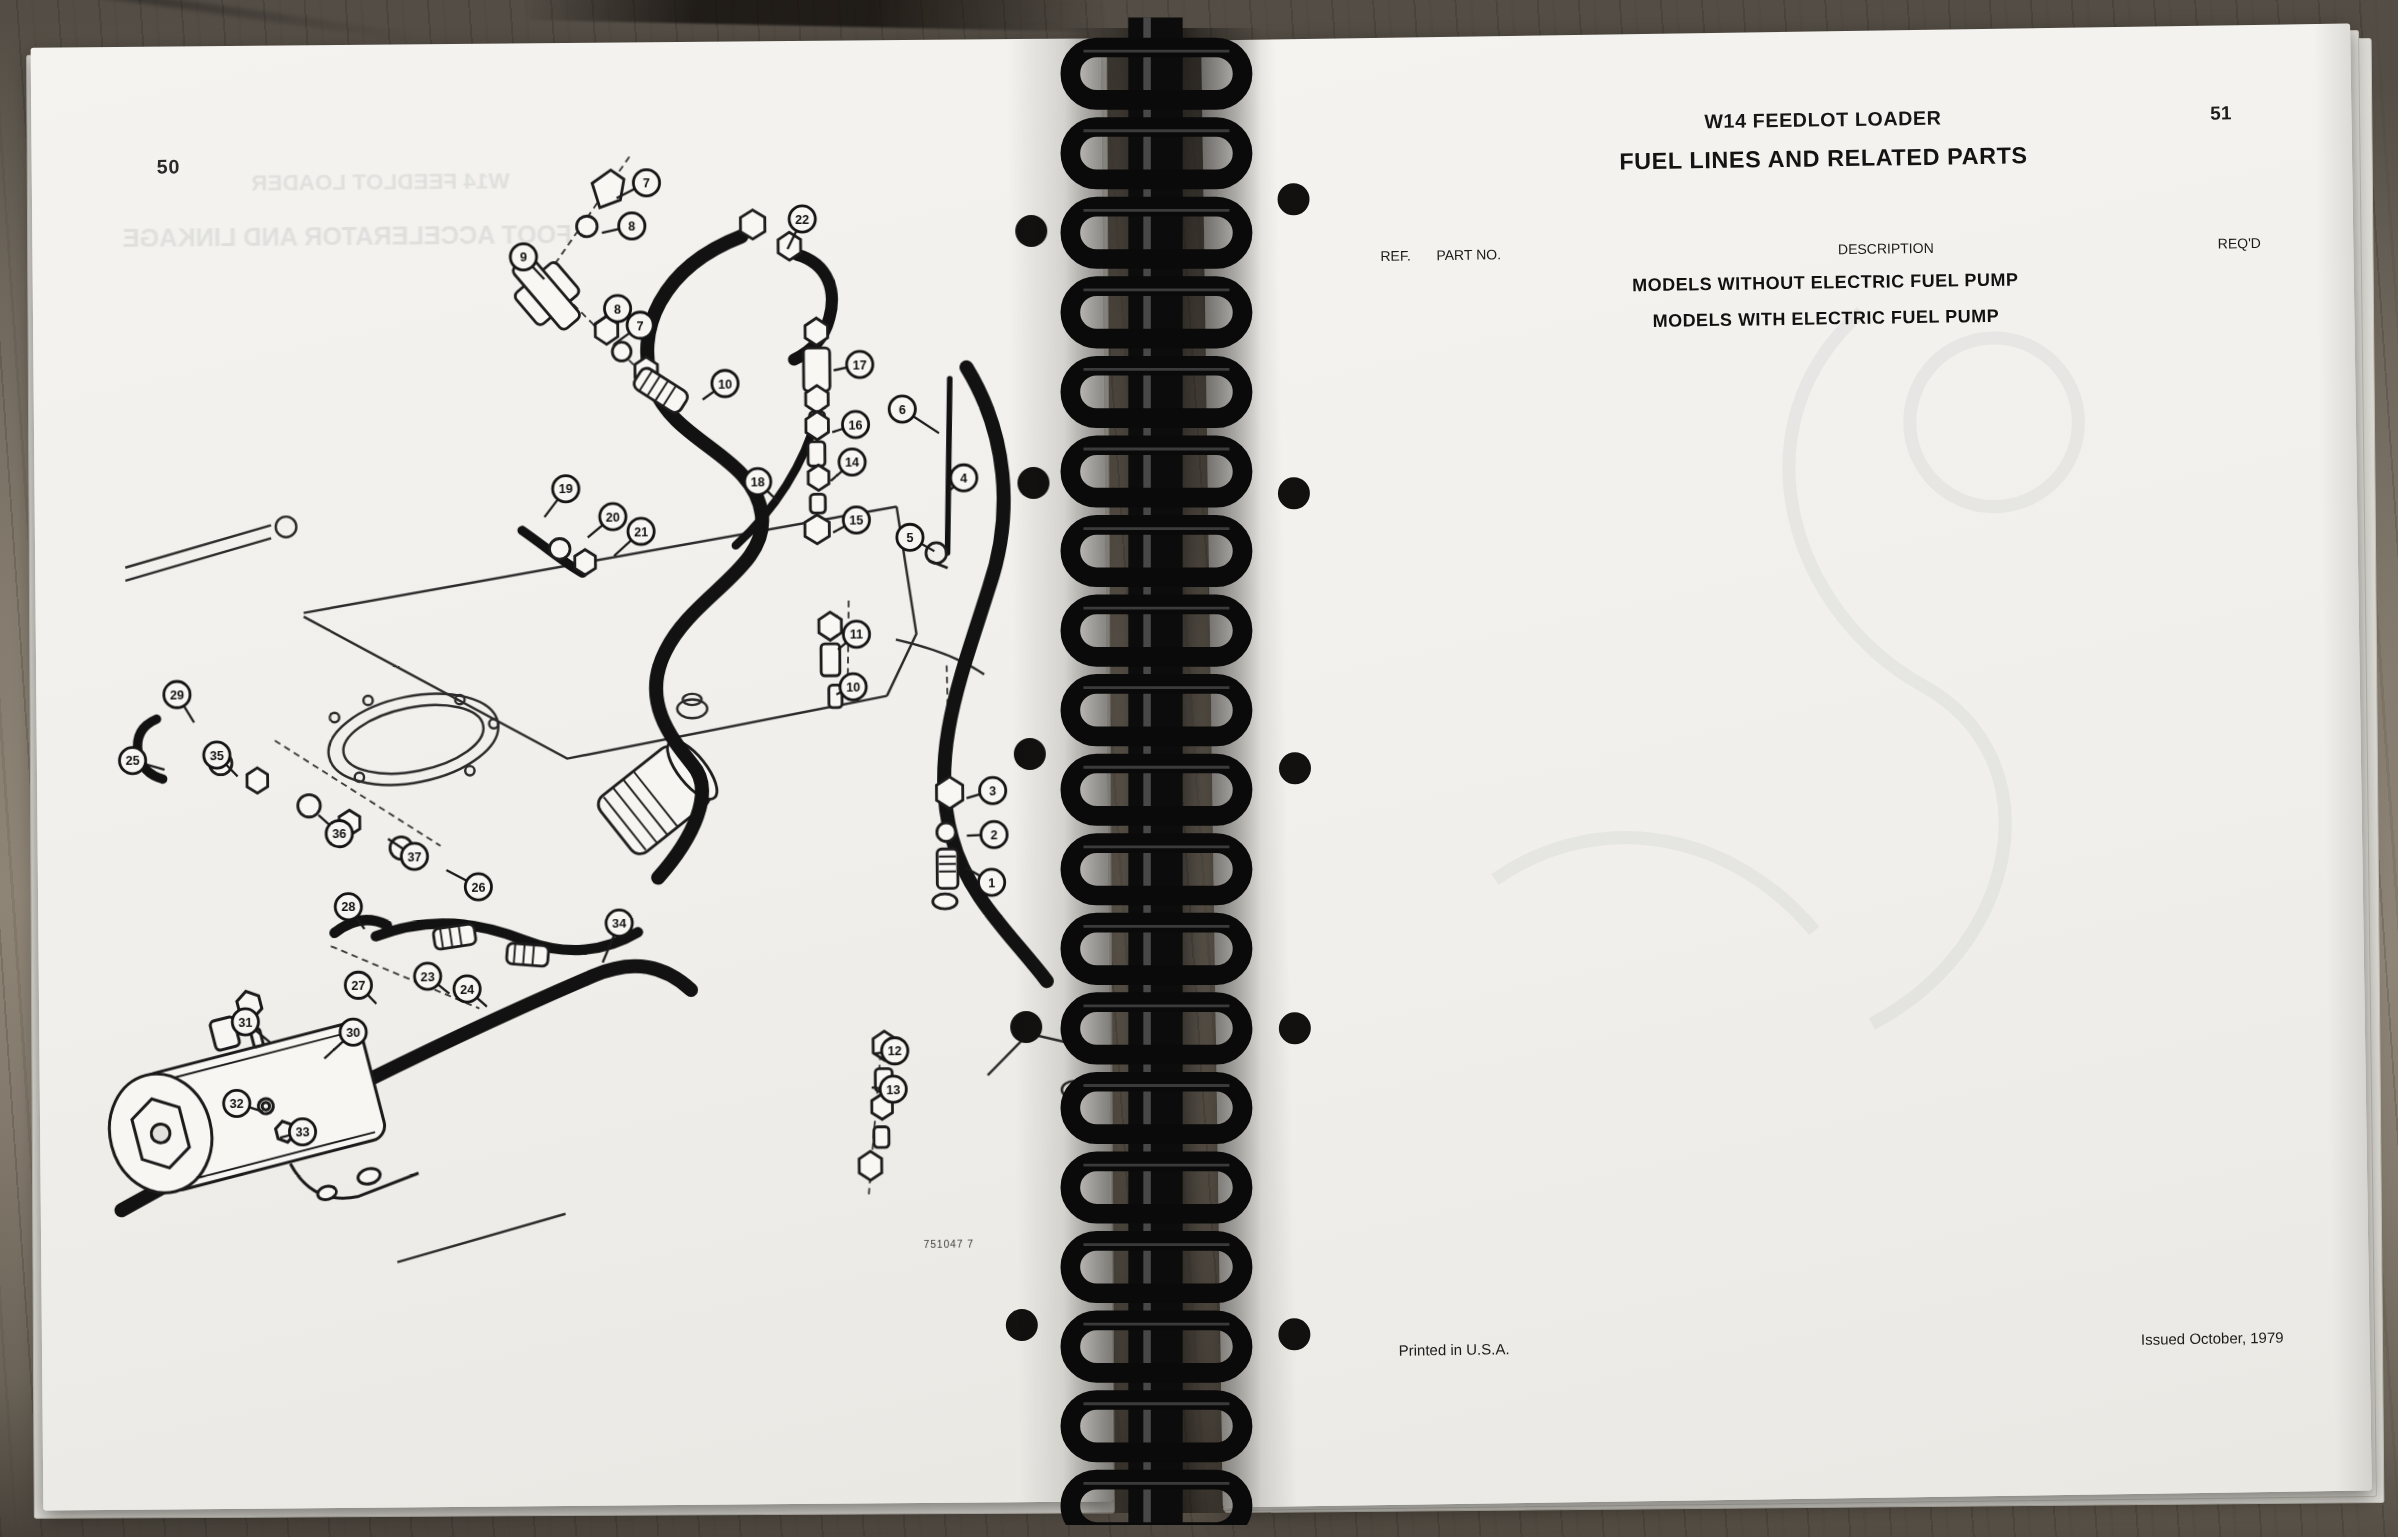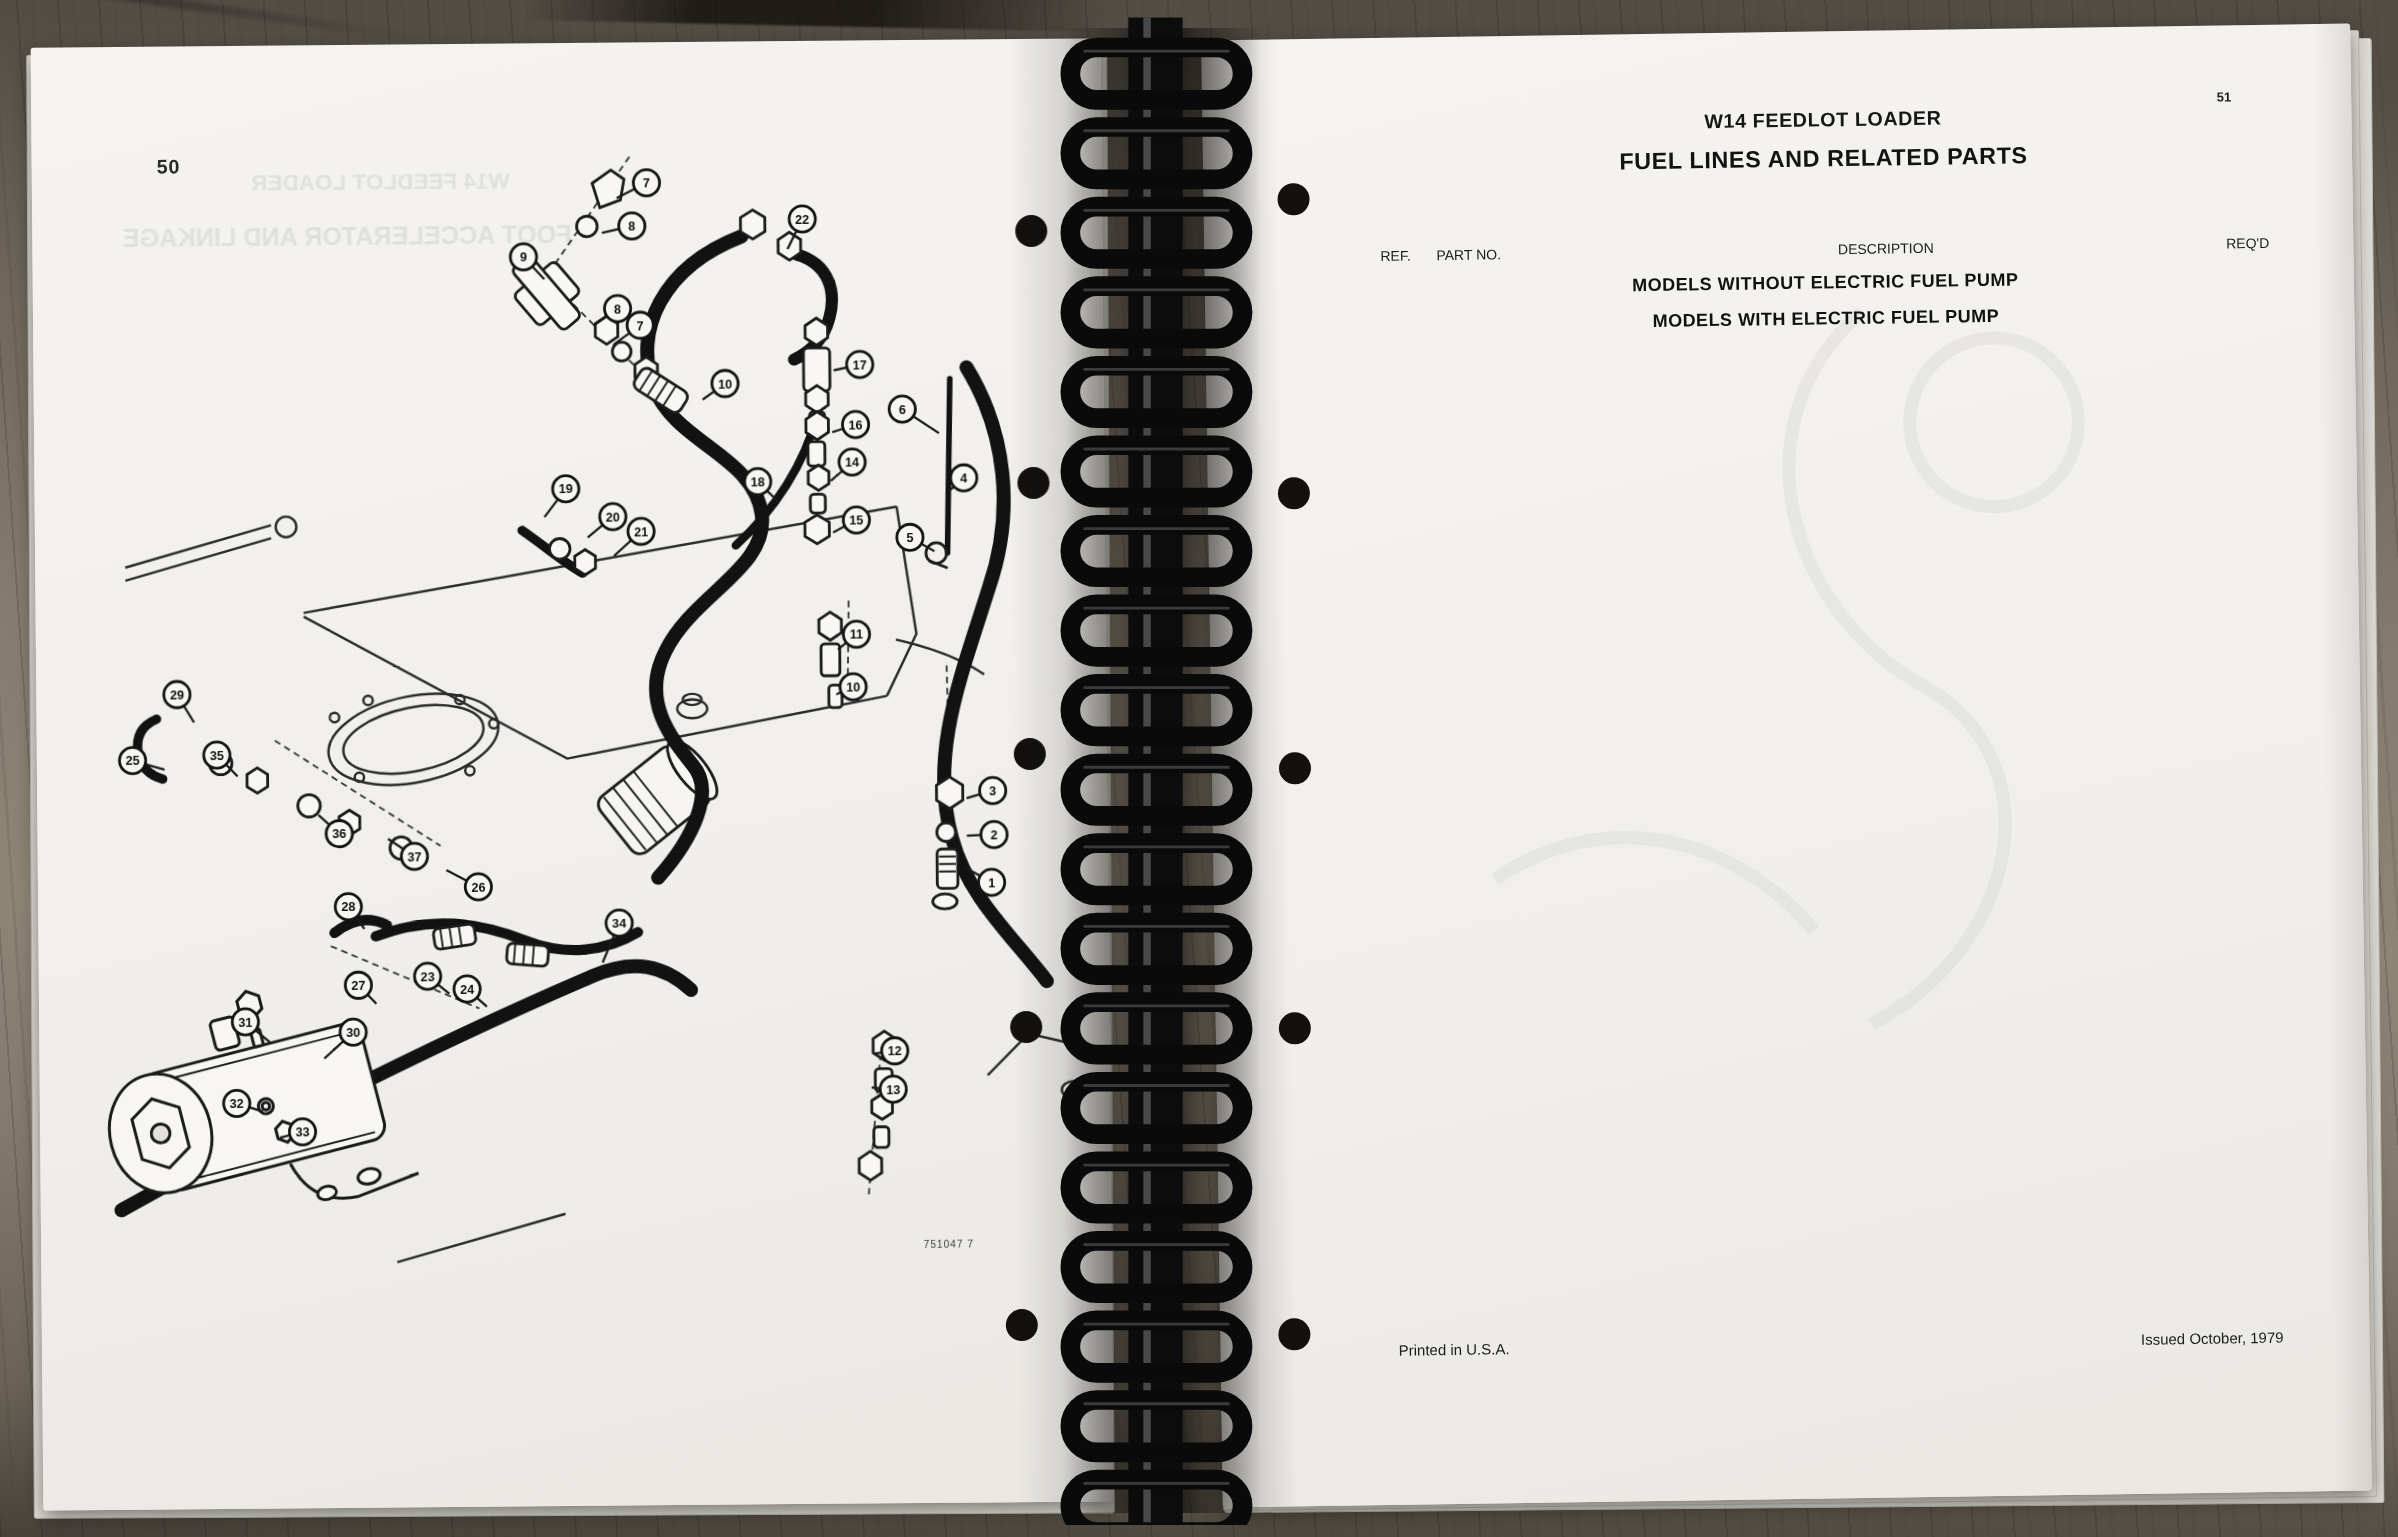--- a/index.html
+++ b/index.html
@@ -37,27 +37,27 @@
 
   
   .pageno-left{position:absolute;left:125px;top:109px;font-size:19.7px;font-weight:bold;color:#2a2a2a;letter-spacing:0.9px;}
   .diagram-svg{position:absolute;left:0;top:0;}
 
   
   .pg-title{position:absolute;top:77px;left:178px;right:86px;text-align:center;
     font-size:19.7px;font-weight:bold;color:#161616;letter-spacing:0.6px;}
   .pg-subtitle{position:absolute;top:114px;left:178px;right:86px;text-align:center;
     font-size:23.4px;font-weight:bold;color:#131313;letter-spacing:0.6px;}
-  .pageno-right{position:absolute;top:64px;right:120px;font-size:13px;font-weight:bold;color:#1d1d1d;}
+  .pageno-right{position:absolute;top:77px;right:120px;font-size:19px;font-weight:bold;color:#1d1d1d;}
   .table-area{position:absolute;left:176px;right:84px;top:202px;color:#161616;}
   .thead{display:flex;align-items:baseline;font-size:14px;margin-bottom:7.5px;color:#1a1a1a;}
   .h-ref{width:56px;flex:none;margin-top:8px;}
   .h-part{width:126px;flex:none;}
   .h-desc{flex:1;text-align:center;}
-  .h-reqd{width:60px;flex:none;text-align:right;}
+  .h-reqd{width:60px;flex:none;text-align:center;}
   .section-heading{text-align:center;font-size:18px;font-weight:bold;letter-spacing:0.5px;
     margin:15px 0 13px 0;color:#111;}
   .footer-row{position:absolute;top:1304px;left:178px;right:86px;display:flex;
     justify-content:space-between;font-size:15px;color:#1c1c1c;}
   .ghost-layer{position:absolute;inset:0;opacity:.05;pointer-events:none;}
 </style>
 </head>
 <body>
 
 <div class="wood">

